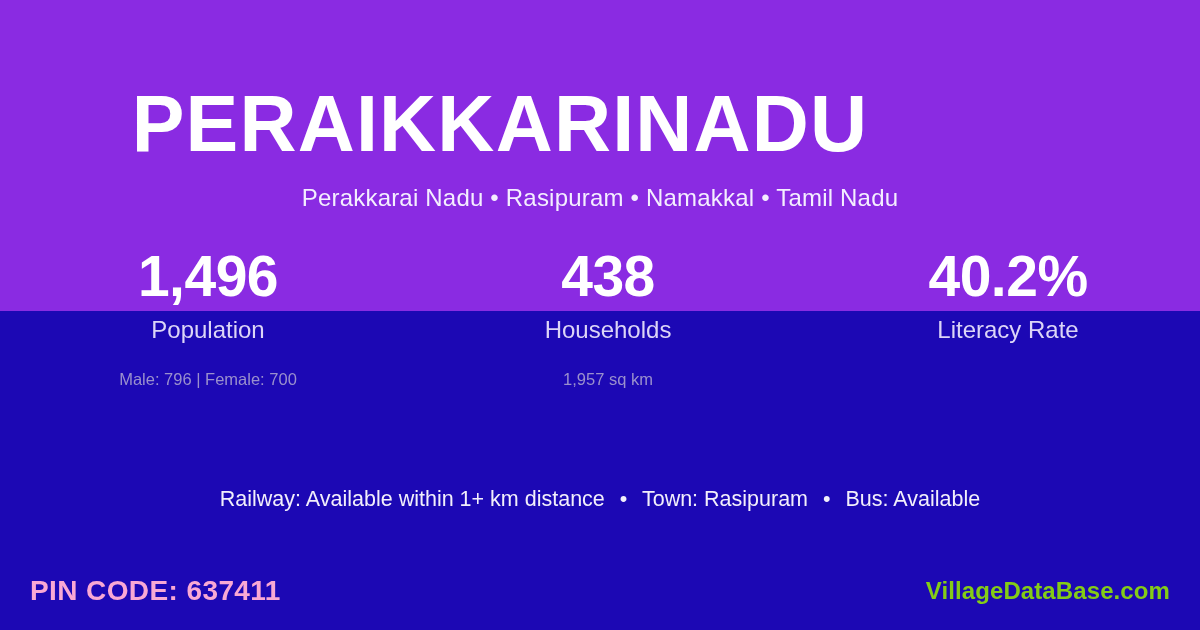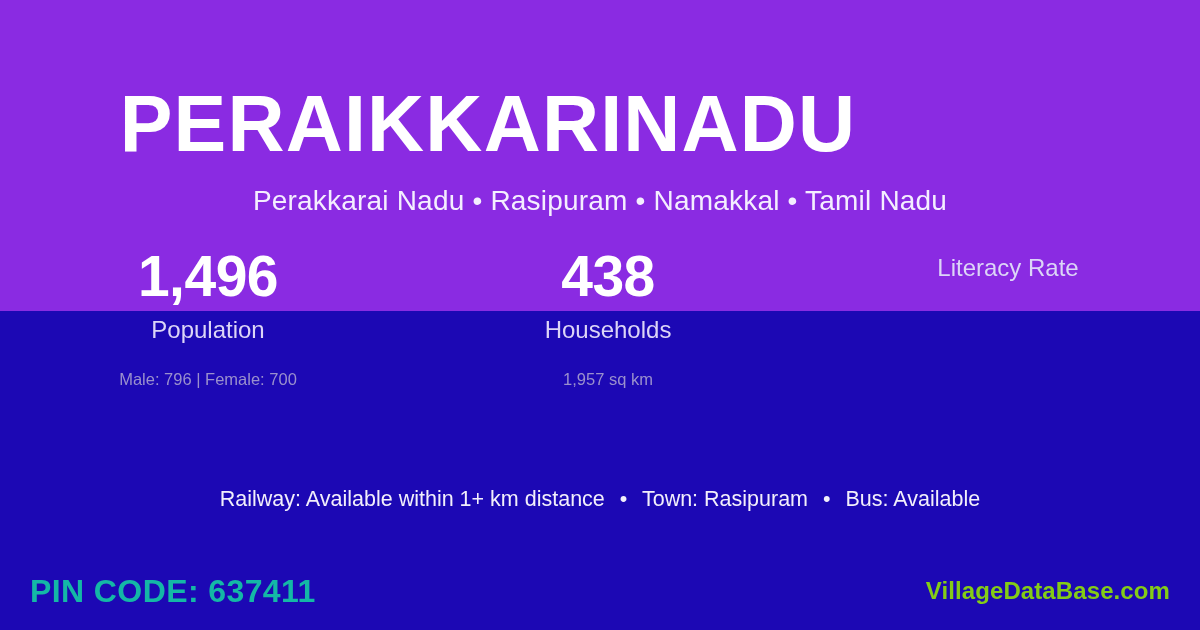--- a/index.html
+++ b/index.html
@@ -32,39 +32,39 @@
     top: 0;
     left: 0;
     width: 1200px;
     height: 311px;
     background: #8A2BE2;
   }
 
   .village-title {
     position: absolute;
     top: 84px;
-    left: 4px;
+    left: 16px;
     width: 968px;
     text-align: center;
     color: #FFFFFF;
     font-size: 79px;
     font-weight: bold;
     letter-spacing: 1.2px;
     line-height: 1;
     white-space: nowrap;
   }
 
   .village-subtitle {
     position: absolute;
     top: 183px;
     left: 0;
     width: 1200px;
     text-align: center;
     color: #F4EEFF;
-    font-size: 28px;
+    font-size: 24px;
     font-weight: normal;
     letter-spacing: 0.2px;
     line-height: 1.25;
     white-space: nowrap;
   }
 
   
   .stats-row {
     position: absolute;
     top: 246px;
@@ -134,22 +134,22 @@
     bottom: 0;
     width: 1200px;
     height: 78px;
     display: flex;
     align-items: center;
     justify-content: space-between;
     padding: 0 30px;
   }
 
   .pin-code {
-    color: #14b8a6;
-    font-size: 32px;
+    color: #f9a8d4;
+    font-size: 28px;
     font-weight: bold;
     letter-spacing: 0.4px;
     line-height: 1;
     white-space: nowrap;
   }
 
   .brand {
     color: #84cc16;
     font-size: 24px;
     font-weight: bold;
@@ -177,20 +177,21 @@
       <div class="stat-sub">Male: 796 | Female: 700</div>
     </div>
 
     <div class="stat-block">
       <div class="stat-value">438</div>
       <div class="stat-label">Households</div>
       <div class="stat-sub">1,957 sq km</div>
     </div>
 
     <div class="stat-block">
+      <div class="stat-value">40.2%</div>
       <div class="stat-label">Literacy Rate</div>
     </div>
 
   </div>
 
   <div class="infra-line">
     <span>Railway: Available within 1+ km distance</span>
     <span class="infra-sep">•</span>
     <span>Town: Rasipuram</span>
     <span class="infra-sep">•</span>

